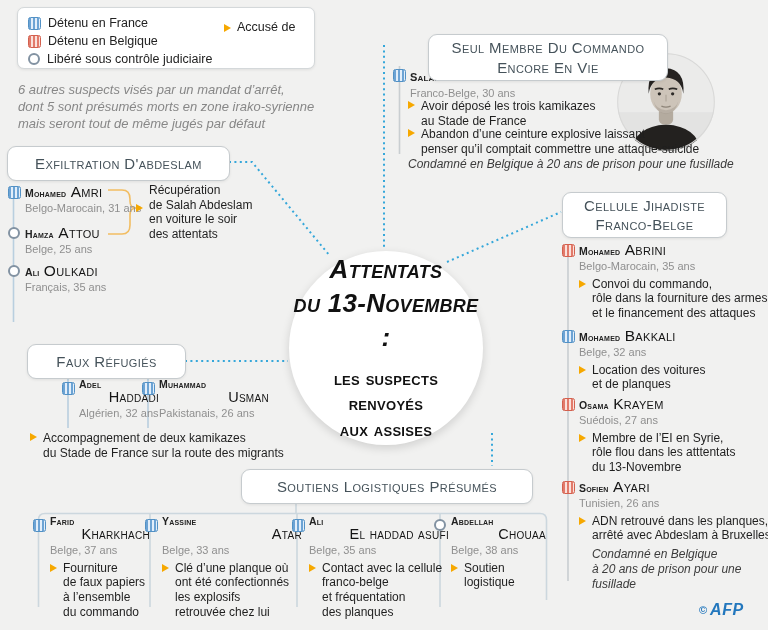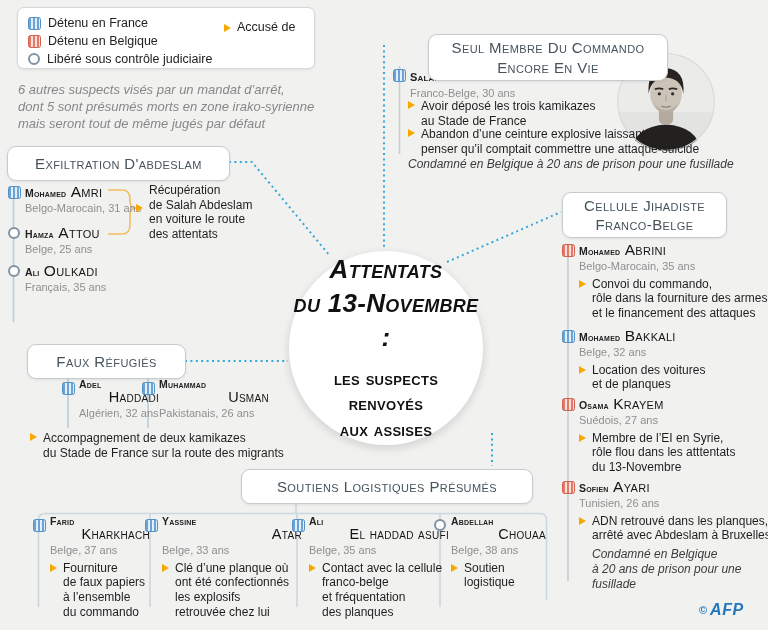--- a/index.html
+++ b/index.html
@@ -214,21 +214,21 @@
   <div class="person" style="left:8px; top:224px; width:120px;">
     <span class="circ"></span>
     <span class="fn">Hamza</span>
     <span class="ln">Attou</span>
     <div class="pinfo">Belge, 25 ans</div>
   </div>
   <div class="fbullet" style="left:136px; top:183px;">
     <span class="arr" style="margin-top:21px;"></span>
     <div class="btext ml">Récupération
 de Salah Abdeslam
-en voiture le route
+en voiture le soir
 des attentats</div>
   </div>
   <div class="person" style="left:8px; top:262px; width:160px;">
     <span class="circ"></span>
     <span class="fn">Ali</span>
     <span class="ln">Oulkadi</span>
     <div class="pinfo">Français, 35 ans</div>
   </div>
 
   <div class="person stack" style="left:62px; top:379px; width:80px;">

